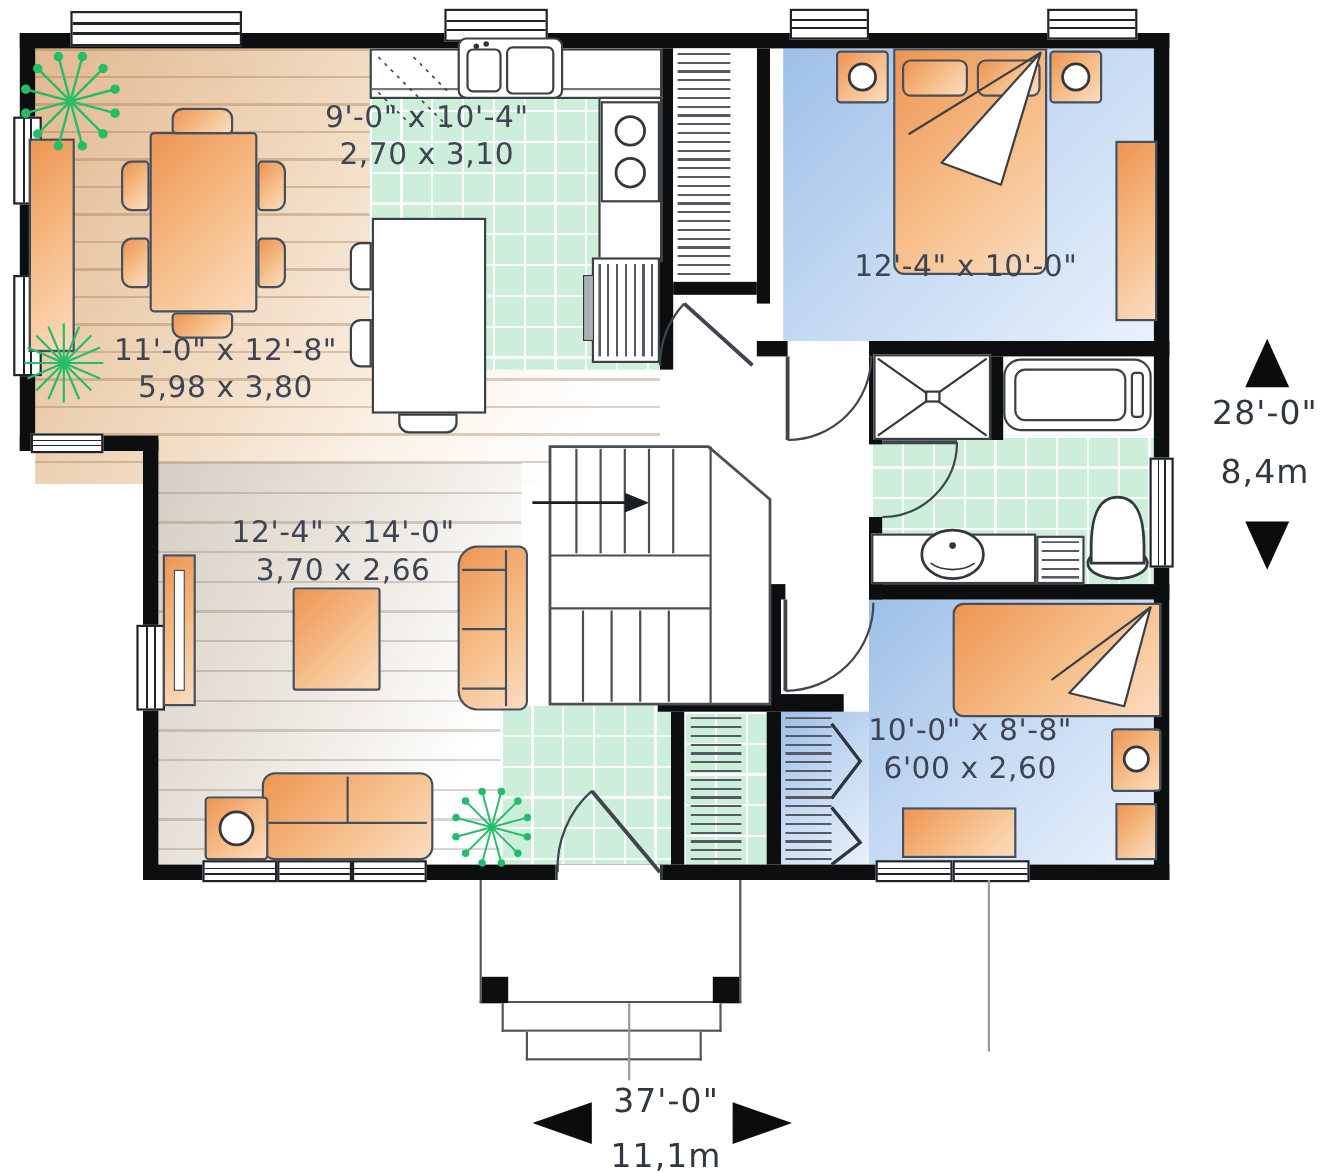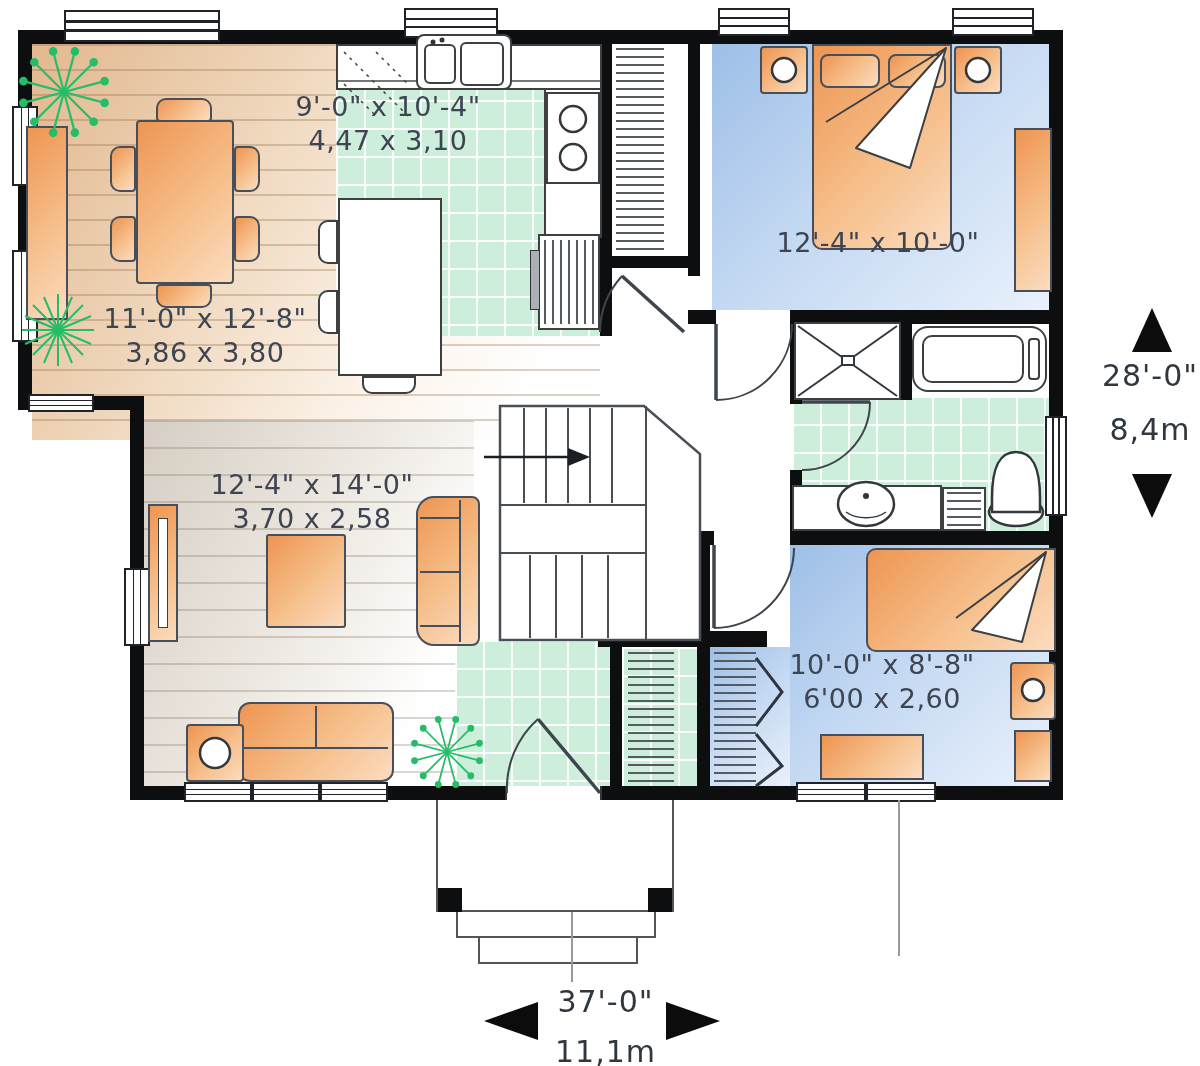--- a/index.html
+++ b/index.html
@@ -292,32 +292,32 @@
     <g>
         <use href="#star" transform="translate(58,330)"></use>
       </g>
     <g>
         <use href="#dand" transform="translate(447,752) scale(0.8)"></use>
       </g>
   </svg>
 
   <div class="label" style="left:288px;top:90px;width:200px">
     <span>9'-0" x 10'-4"</span>
-    <span>4,47 x 3,10</span>
+    <span>2,70 x 3,10</span>
   </div>
   <div class="label" style="left:95px;top:302px;width:220px">
     <span>11'-0" x 12'-8"</span>
-    <span>3,86 x 3,80</span>
+    <span>5,98 x 3,80</span>
   </div>
   <div class="label" style="left:768px;top:226px;width:220px">
     <span>12'-4" x 10'-0"</span>
   </div>
   <div class="label" style="left:202px;top:468px;width:220px">
     <span>12'-4" x 14'-0"</span>
-    <span>3,70 x 2,58</span>
+    <span>3,70 x 2,66</span>
   </div>
   <div class="label" style="left:772px;top:648px;width:220px">
     <span>10'-0" x 8'-8"</span>
     <span>6'00 x 2,60</span>
   </div>
 
   <div class="tri-up" style="left:1132px;top:308px"></div>
   <div class="dim" style="left:1095px;top:358px;width:110px">28'-0"</div>
   <div class="dim" style="left:1095px;top:412px;width:110px">8,4m</div>
   <div class="tri-down" style="left:1132px;top:474px"></div>

